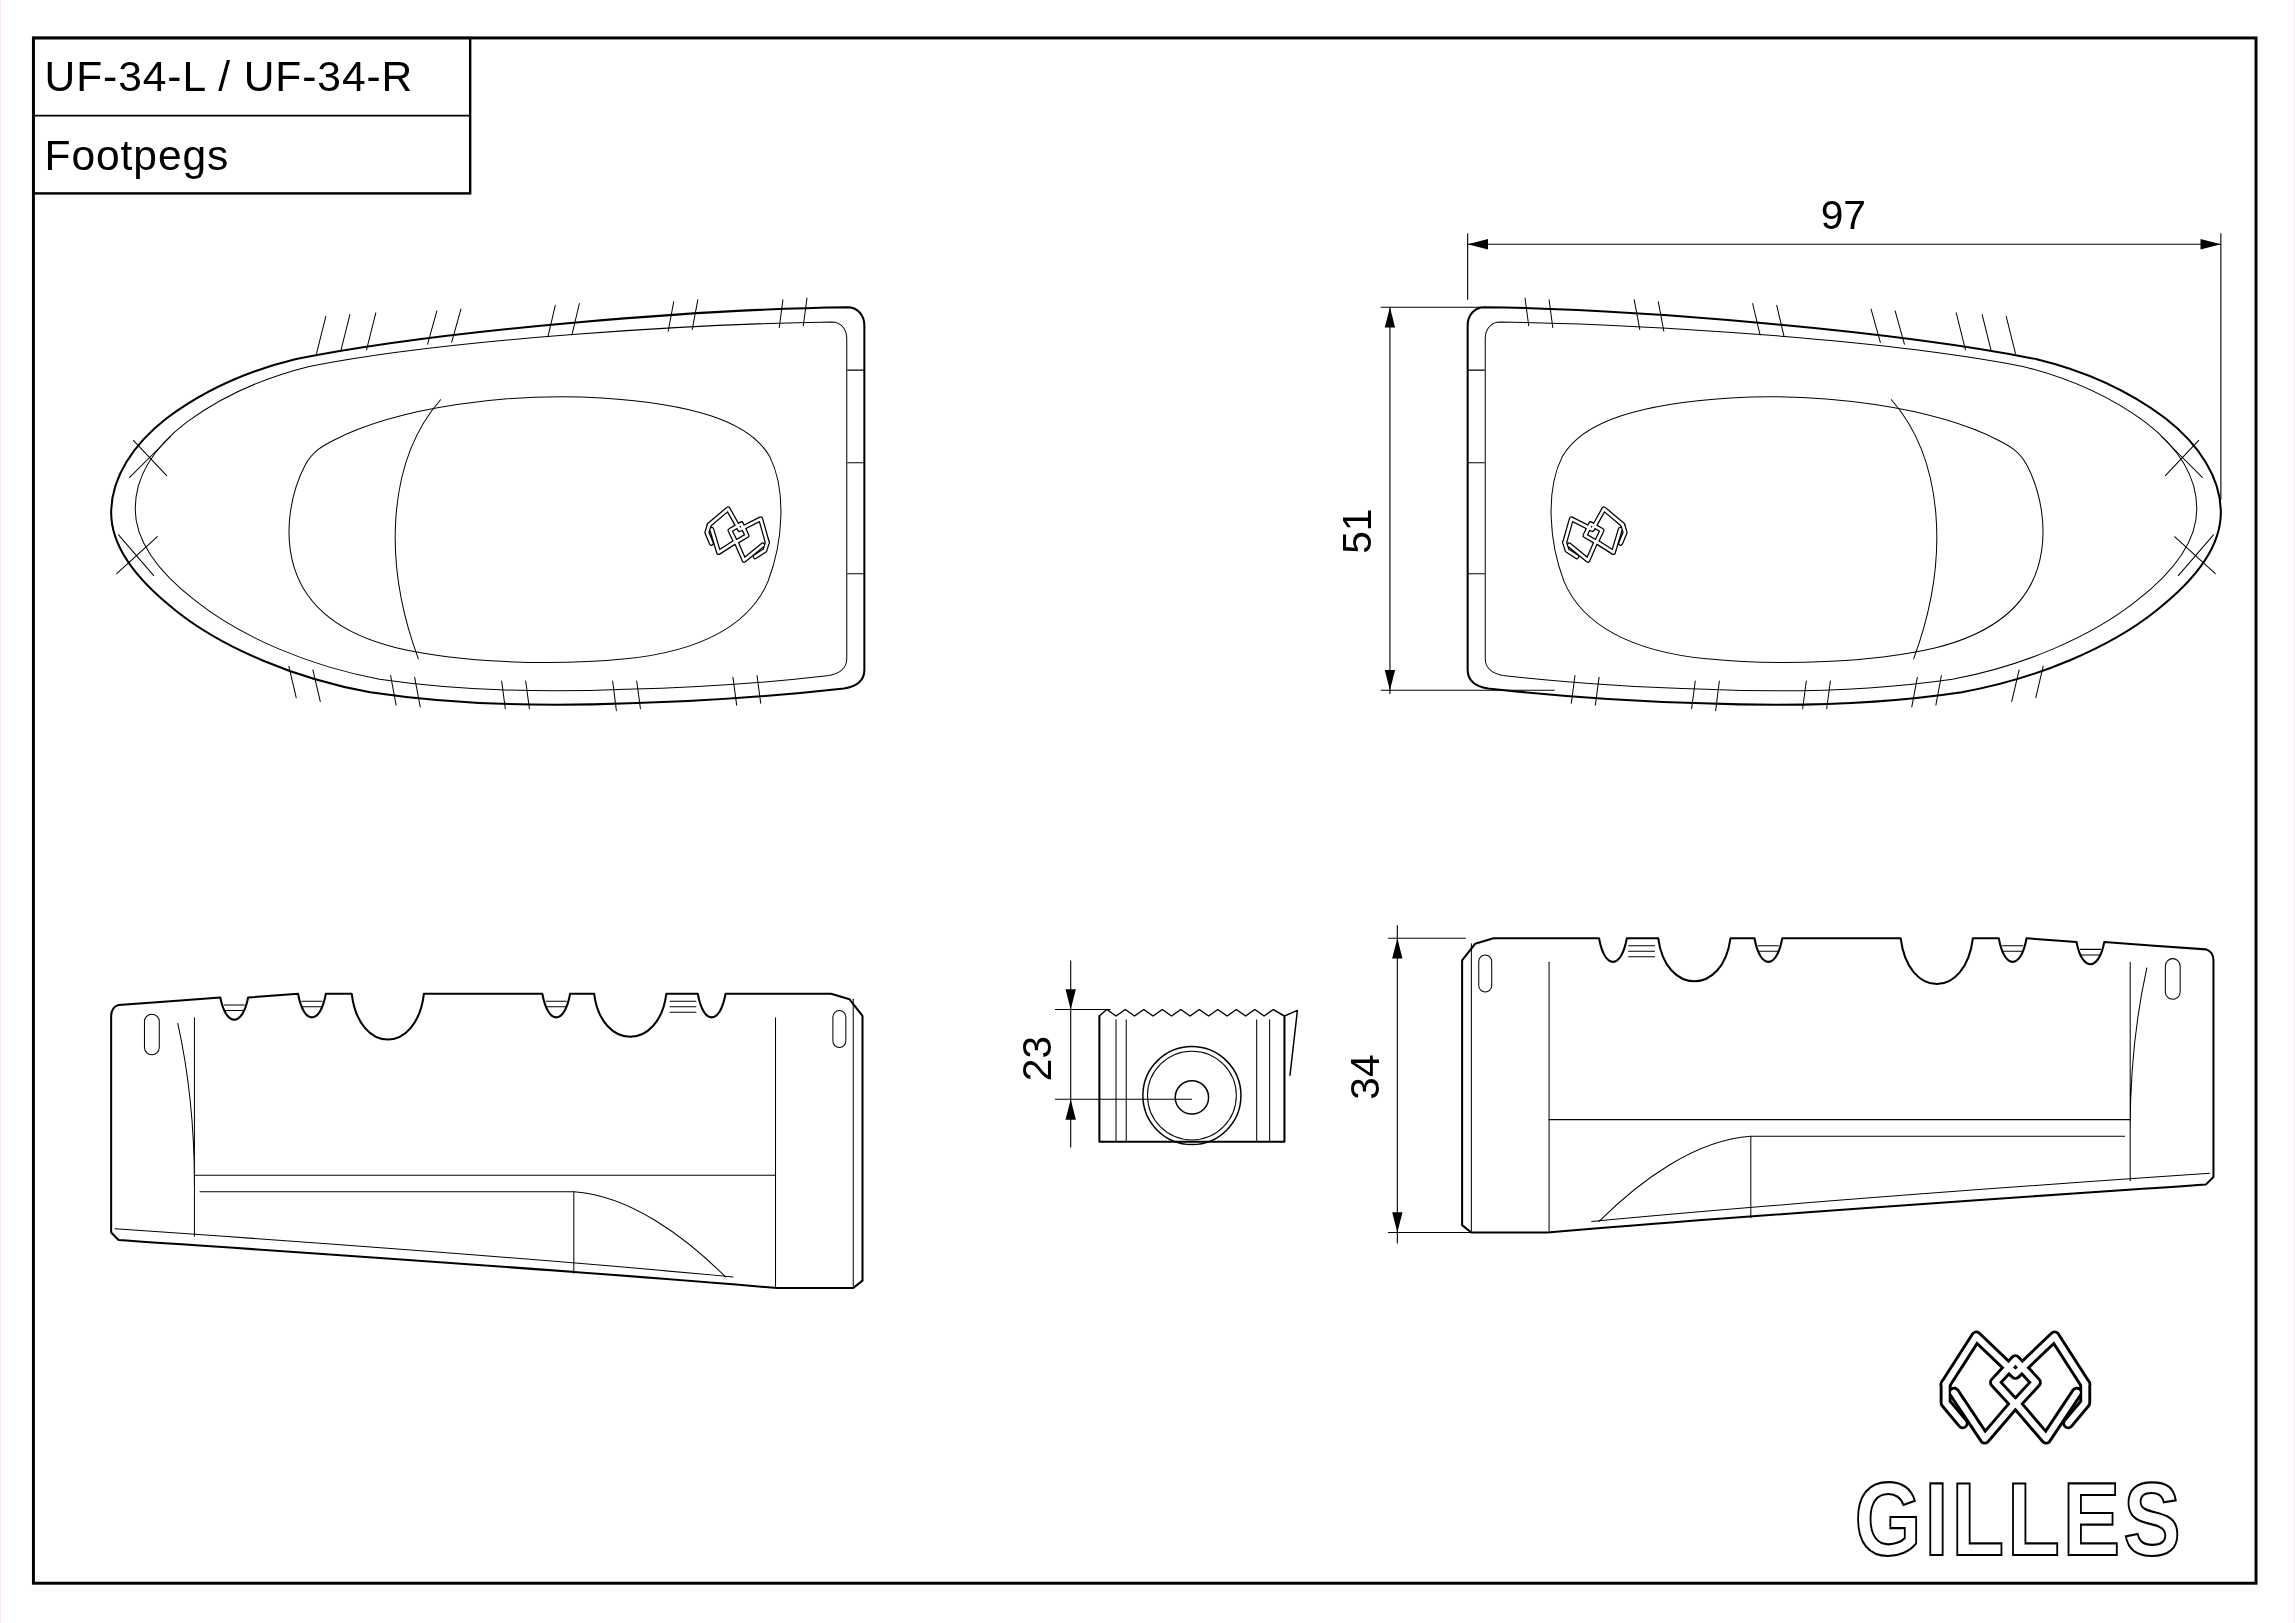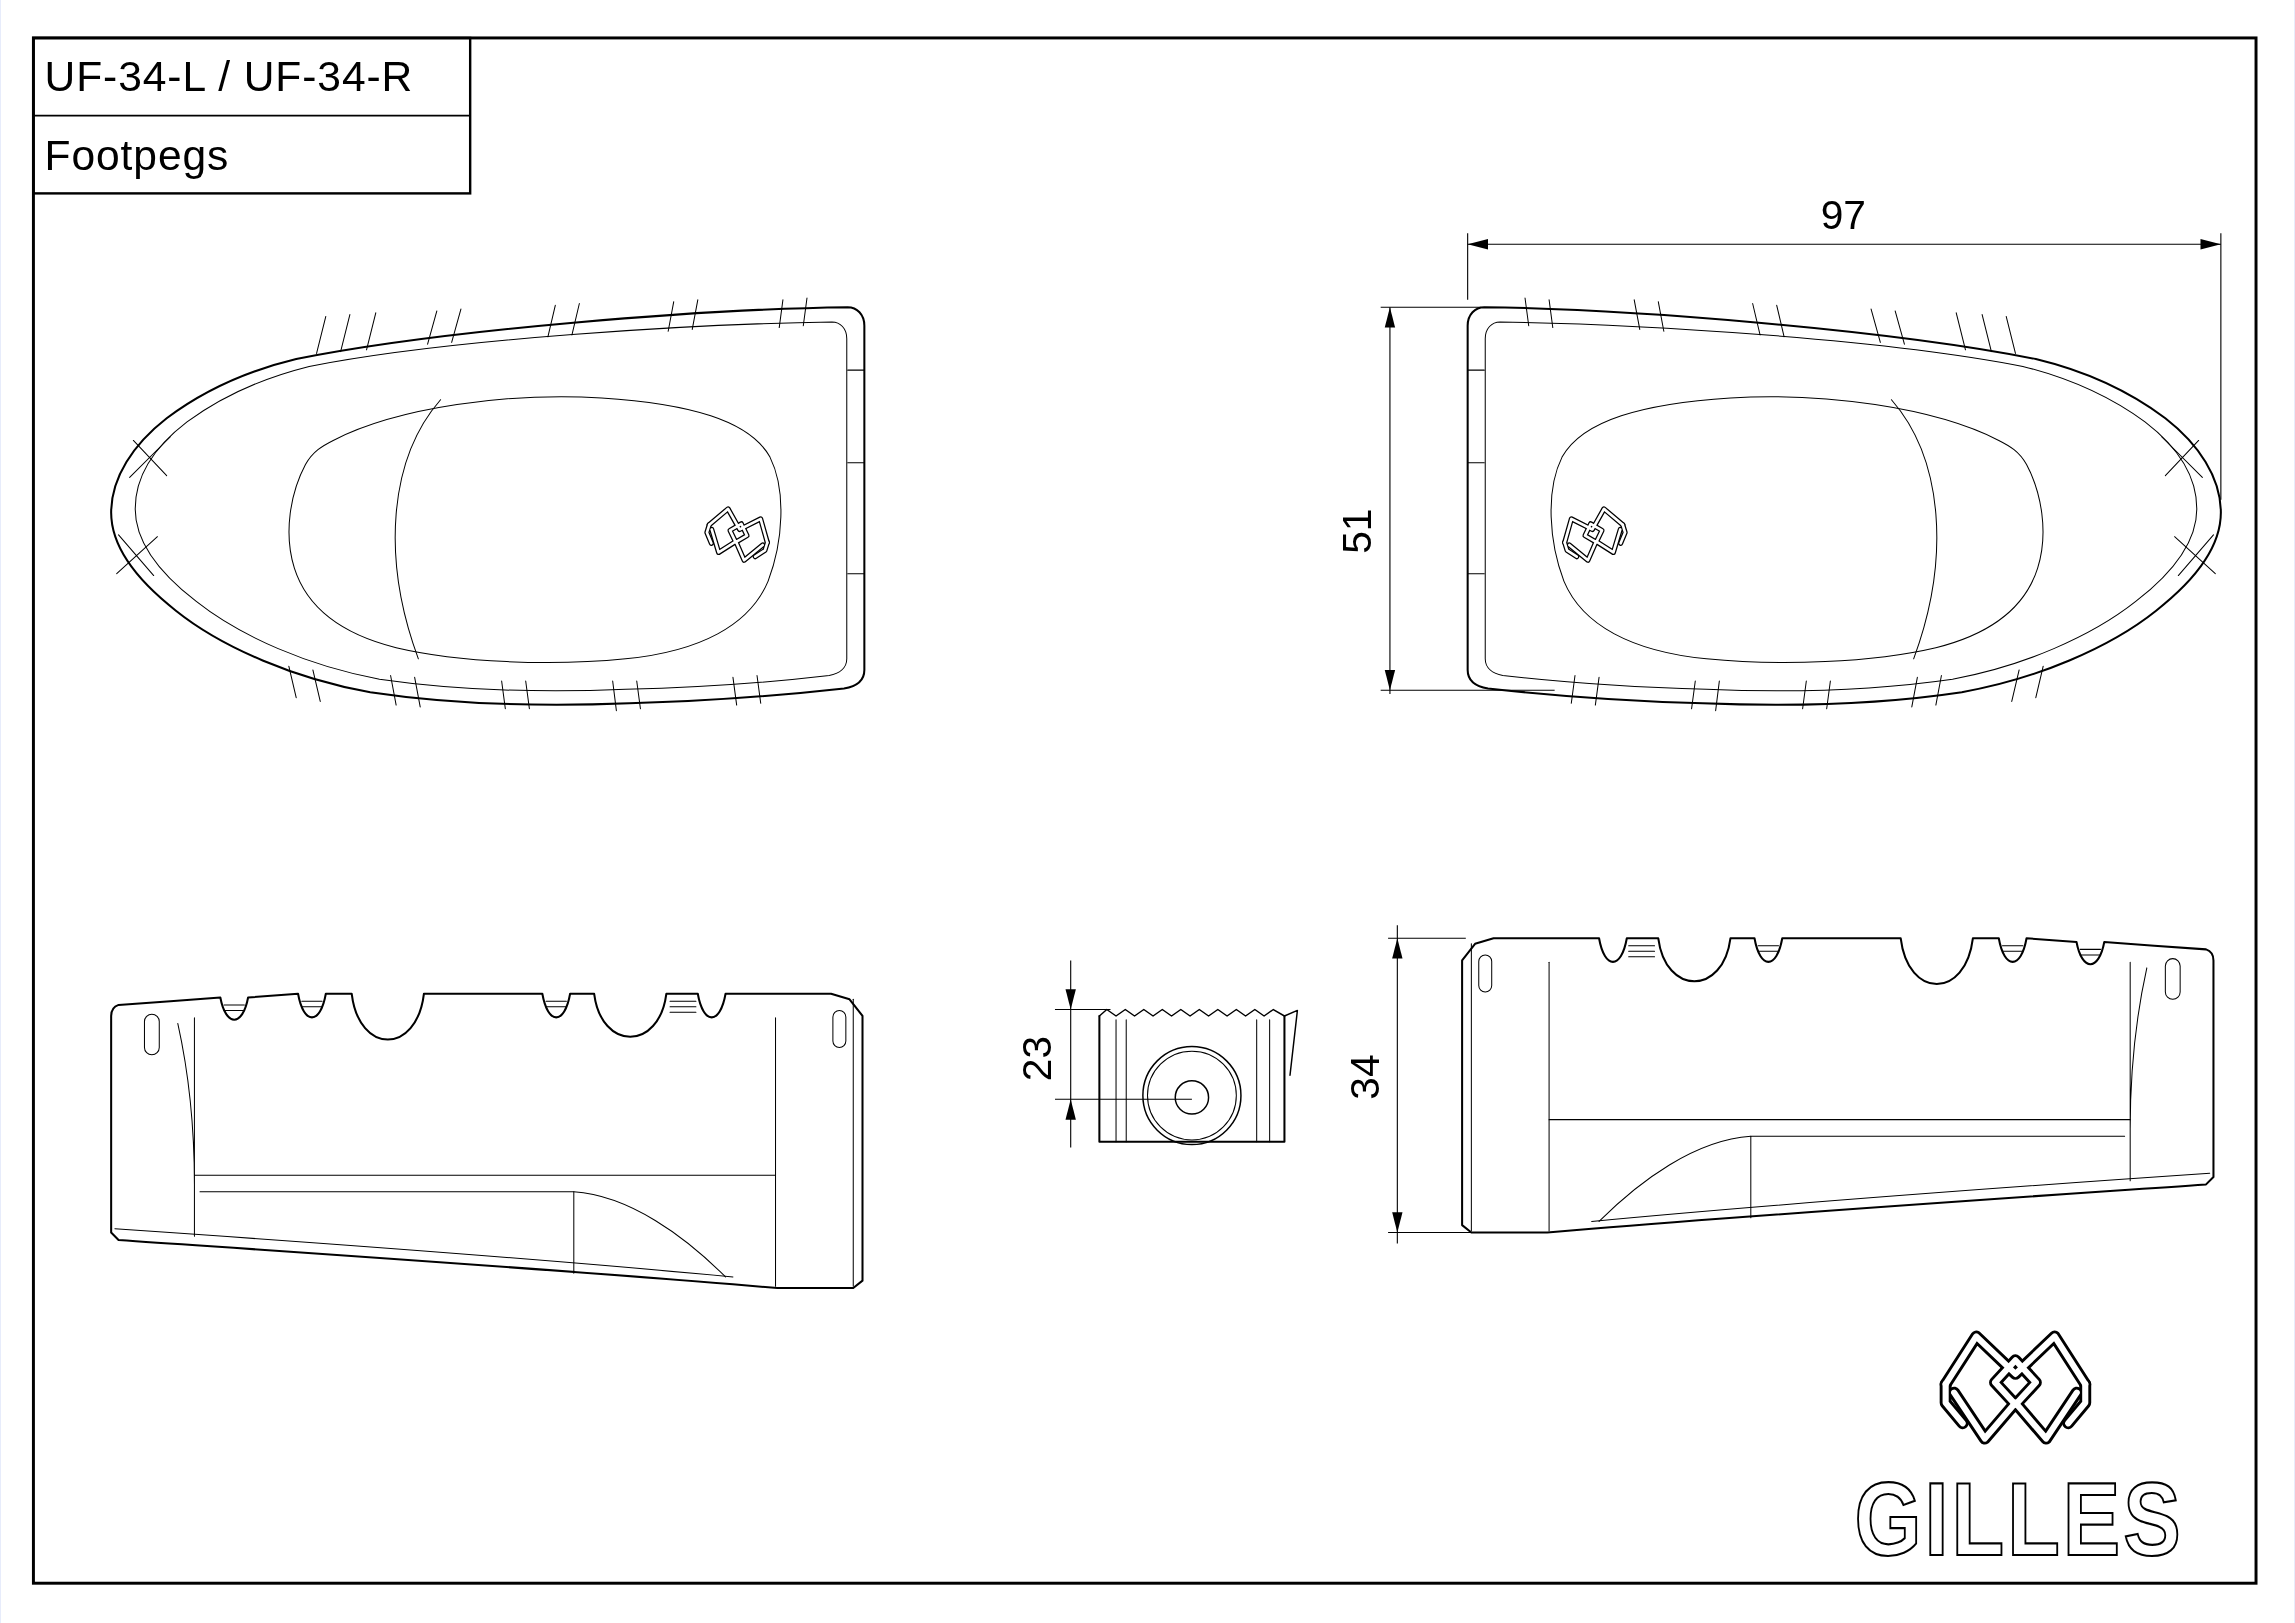--- a/index.html
+++ b/index.html
@@ -1,16 +1,16 @@
 <!DOCTYPE html>
 <html style="font-size:7.4px"><head>
 <meta charset="utf-8">
 <style>
   html,body{margin:0;padding:0;background:#ffffff;}
-  .sheet{width:100vw;height:100vh;display:flex;justify-content:center;background:#1d4ed8;}
+  .sheet{width:100vw;height:100vh;display:flex;justify-content:center;background:#b91c1c;}
   svg{width:100%;height:100%;display:block;}
   text{font-family:"Liberation Sans", sans-serif;}
   .titletext{font-size:23px;font-weight:400;fill:#000;letter-spacing:.5px;}
   .dimtext{font-size:22px;font-weight:400;fill:#000;}
   .outline{fill:none;stroke:#000;stroke-width:1.1;stroke-linejoin:round;stroke-linecap:round;}
   .thin{fill:none;stroke:#000;stroke-width:0.55;stroke-linejoin:round;stroke-linecap:round;}
   .med{fill:none;stroke:#000;stroke-width:0.8;stroke-linejoin:round;stroke-linecap:round;}
   .dim{fill:none;stroke:#000;stroke-width:0.6;}
   .arrow{fill:#000;stroke:none;}
   .emb-out{fill:none;stroke:#000;stroke-width:7;stroke-linejoin:round;stroke-linecap:round;}

